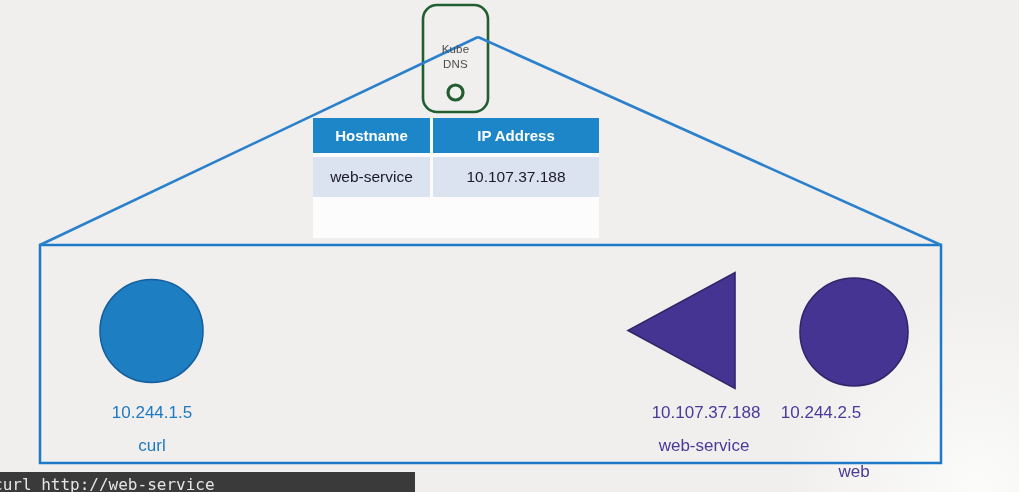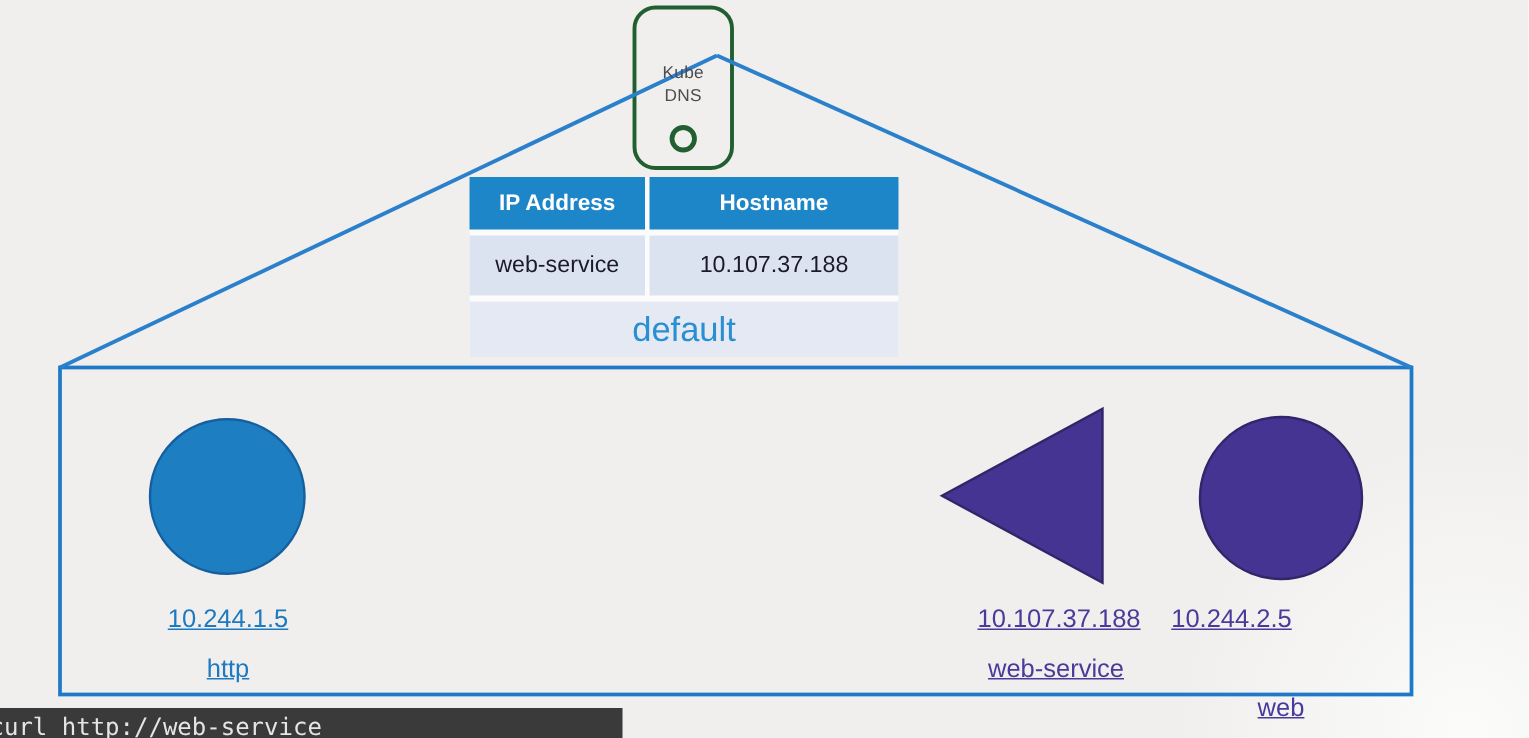--- a/index.html
+++ b/index.html
@@ -40,21 +40,21 @@
     background: #dce3f0; color: #1a1a28; font-size: 15.5px;
   }
   .cell.footer {
     grid-column: 1 / span 2;
     background: #e4e9f4; color: #2a8fd0; font-size: 23px;
   }
 
   
   .pod-label {
     position: absolute; z-index: 3; transform: translateX(-50%);
-    font-size: 17px; white-space: nowrap; text-decoration: underline;
+    font-size: 17px; white-space: nowrap;
   }
   .pod-label.blue { color: #1d7ac0; }
   .pod-label.purple { color: #4a3a9a; }
 
   
   .terminal {
     position: absolute; left: 0; top: 472px; width: 415px; height: 20px;
     background: #3a3a3a; z-index: 4; overflow: visible;
   }
   .terminal .cmd {
@@ -85,29 +85,28 @@
 
     <circle cx="854" cy="332" r="54" stroke="#332569" stroke-width="1.6" fill="#463493"></circle>
   </svg>
 
   <div class="dns-label">
     <span>Kube</span>
     <span>DNS</span>
   </div>
 
   <div class="records-table">
+    <div class="cell th">Hostname</div>
     <div class="cell th">IP Address</div>
-    <div class="cell th">Hostname</div>
     <div class="cell td">web-service</div>
     <div class="cell td">10.107.37.188</div>
-    <div class="cell footer">default</div>
   </div>
 
   <div class="pod-label blue" style="left:152px; top:403px;">10.244.1.5</div>
-  <div class="pod-label blue" style="left:152px; top:436px;">http</div>
+  <div class="pod-label blue" style="left:152px; top:436px;">curl</div>
 
   <div class="pod-label purple" style="left:706px; top:403px;">10.107.37.188</div>
   <div class="pod-label purple" style="left:704px; top:436px;">web-service</div>
 
   <div class="pod-label purple" style="left:821px; top:403px;">10.244.2.5</div>
   <div class="pod-label purple" style="left:854px; top:462px;">web</div>
 
   <div class="terminal">
     <div class="cmd">curl http://web-service</div>
   </div>

